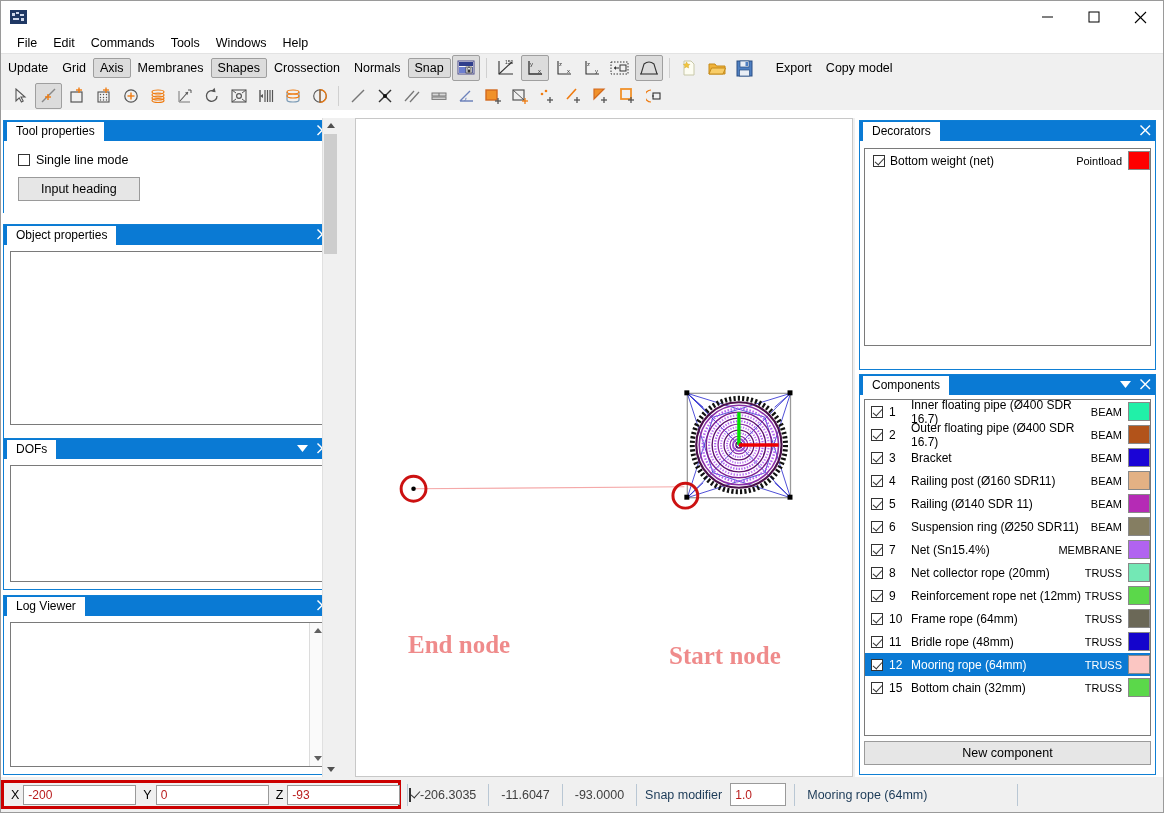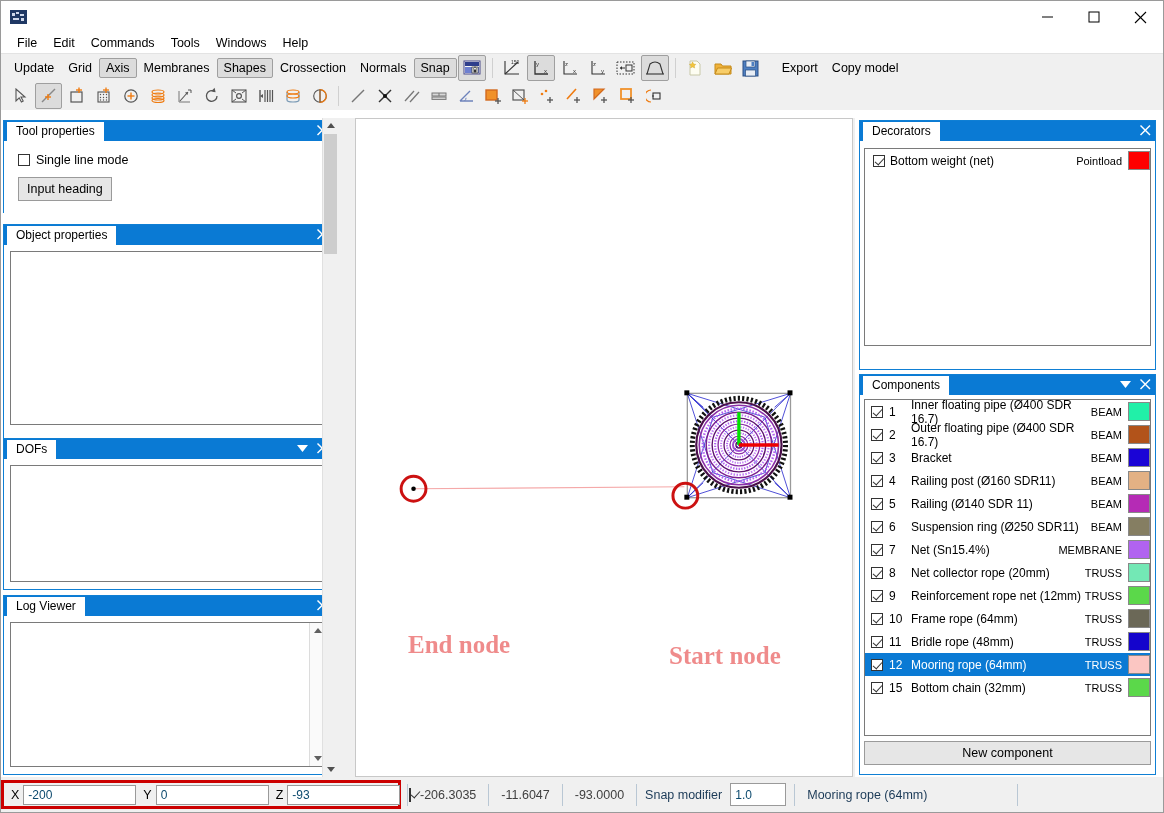--- a/index.html
+++ b/index.html
@@ -21,21 +21,21 @@
           font-size:13px;color:#000;}
   .winbtn svg{display:block;}
 
   
   .menubar{height:20px;display:flex;align-items:center;padding-left:8px;
            background:#fff;font-size:12.5px;}
   .menuitem{padding:2px 8px;color:#000;}
 
   
   .toolbar1{height:28px;background:#f0f0f0;display:flex;align-items:center;
-            padding-left:6px;border-top:1px solid #e3e3e3;text-align:right;}
+            border-top:1px solid #e3e3e3;text-align:right;}
   .toolbar2{height:28px;background:#f0f0f0;display:flex;align-items:center;
             padding-left:6px;}
   .tbtext{padding:3px 7px;font-size:12.5px;white-space:nowrap;}
   .tbtext.toggled{background:#dcdcdc;border:1px solid #9f9f9f;border-radius:2px;padding:2px 6px;}
   .tbicon{width:26px;height:24px;margin:0 1px;display:flex;align-items:center;justify-content:center;}
   .tbicon.toggled{background:#dcdcdc;border:1px solid #9f9f9f;border-radius:2px;}
   .tbsep{width:1px;height:20px;background:#d0d0d0;margin:0 5px;}
   .tbicon2{width:25px;height:24px;display:flex;align-items:center;justify-content:center;margin:0 1px;}
   .tbicon2.toggled{background:#dcdcdc;border:1px solid #9f9f9f;border-radius:2px;}
 
@@ -55,21 +55,21 @@
              line-height:15px;}
   .panel-actions{position:absolute;right:4px;top:0;height:20px;display:flex;align-items:center;gap:9px;}
   .pa{color:#fff;font-size:12px;line-height:1;cursor:default;}
   .panel-body{background:#fff;padding:0;}
 
   .chk{width:12px;height:12px;border:1px solid #333;background:#fff;display:inline-block;
        position:relative;vertical-align:middle;box-sizing:border-box;}
   .chk.on:after{content:"";position:absolute;left:3px;top:0px;width:4px;height:8px;
        border:solid #333;border-width:0 1.6px 1.6px 0;transform:rotate(42deg);}
 
-  .btn{background:#e6e6e6;border:1px solid #9a9a9a;font-size:12.5px;padding:4px 8px;
+  .btn{background:#e6e6e6;border:1px solid #9a9a9a;font-size:12.5px;padding:4px 22px;
        font-family:inherit;color:#000;}
 
   .listbox{border:1px solid #7a7a7a;background:#fff;box-sizing:border-box;}
 
   
   .vscroll{position:absolute;width:15px;background:#f0f0f0;border-left:1px solid #e0e0e0;}
   .vscroll .arrow{height:15px;display:flex;align-items:center;justify-content:center;color:#505050;font-size:8px;}
   .vscroll .thumb{position:absolute;left:1px;right:1px;background:#cdcdcd;}
 
   
@@ -84,21 +84,21 @@
   .combo{height:19px;border:1px solid #a0a0a0;background:#eaeaea;display:flex;align-items:center;
          justify-content:space-between;padding:0 6px;font-size:12px;}
 
   
   .statusbar{position:absolute;left:0;right:0;bottom:0;height:35px;background:#f0f0f0;
              display:flex;align-items:center;}
   .coordbox{border:3px solid #cc0000;height:29px;display:flex;align-items:center;
             box-sizing:border-box;padding:0 4px;margin-left:0;}
   .coordlbl{font-size:12.5px;padding:0 4px 0 3px;}
   .inp{border:1px solid #9a9a9a;background:#fff;height:20px;font-size:12px;
-       font-family:inherit;padding:1px 4px;box-sizing:border-box;color:#0c4a6e;}
+       font-family:inherit;padding:1px 4px;box-sizing:border-box;color:#b91c1c;}
   .sdiv{width:1px;height:22px;background:#b9c7d4;margin:0 0px;}
   .sval{font-size:12.5px;color:#404040;padding:0 12px;}
   .slbl{font-size:12.5px;color:#1b3a57;padding:0 8px;}
 
   .title-serif{font-family:"Liberation Serif","DejaVu Serif",serif;}
 </style>
 </head>
 <body>
 
 <div class="app">

